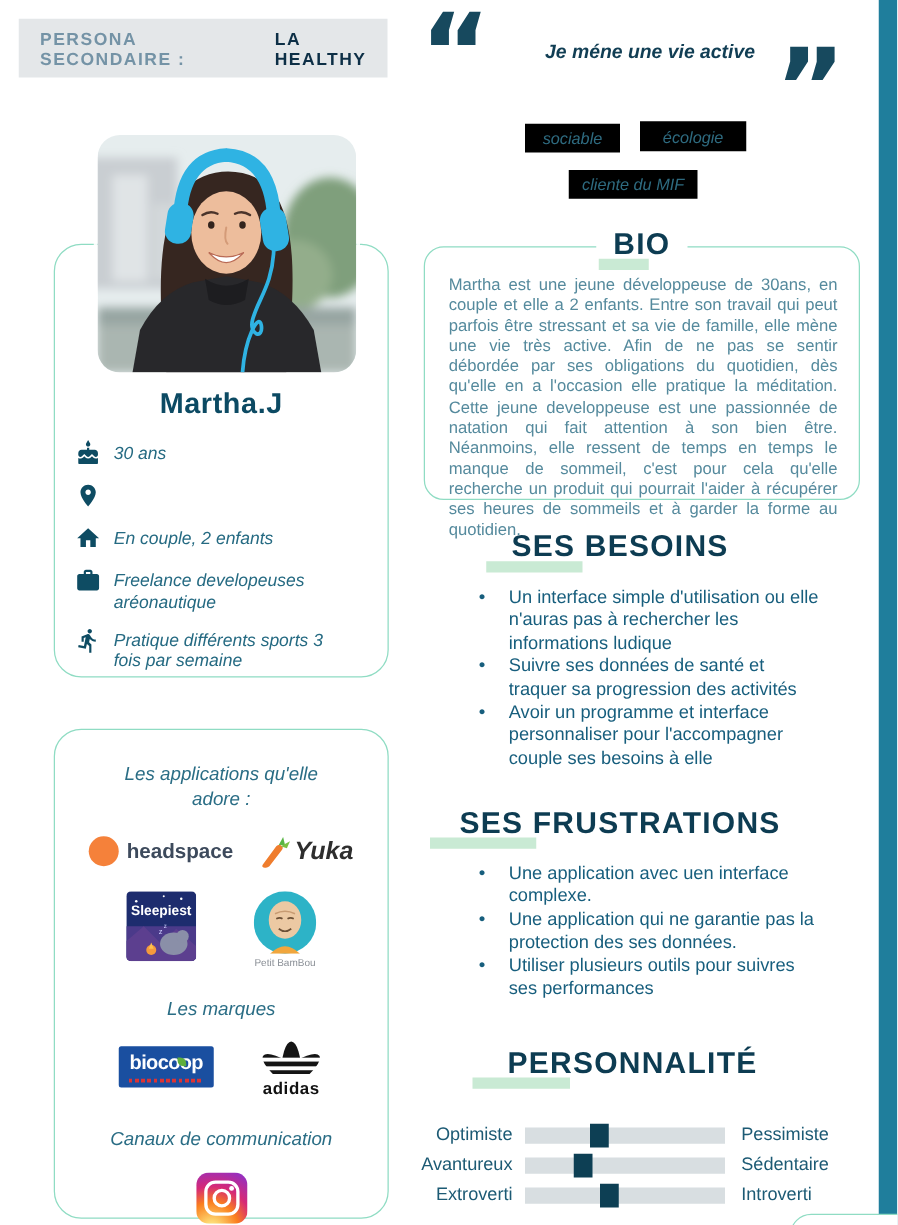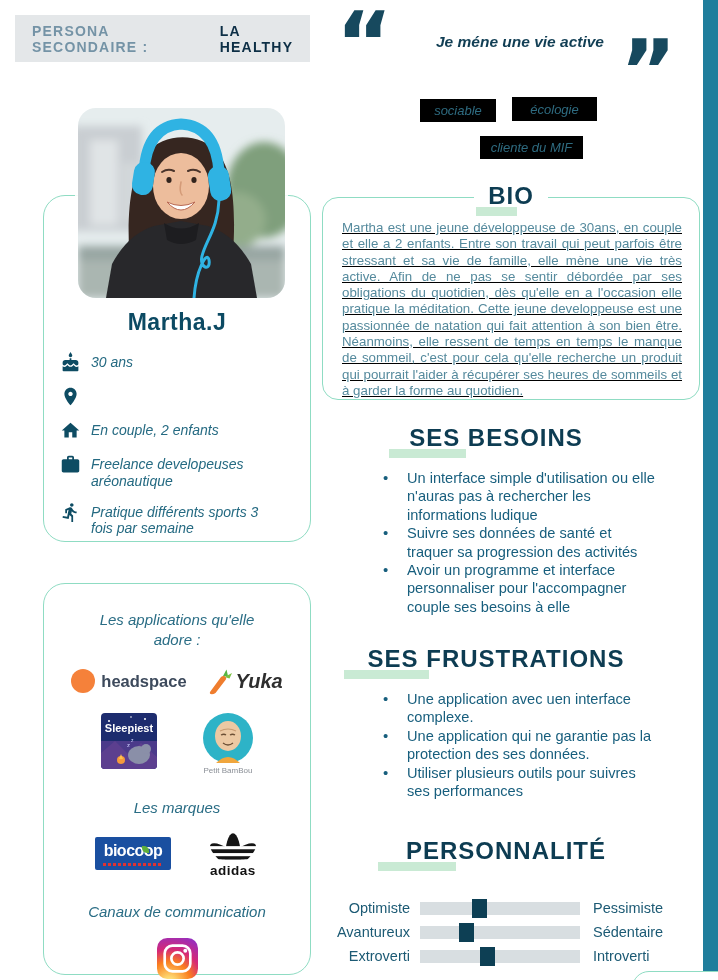--- a/index.html
+++ b/index.html
@@ -22,21 +22,21 @@
   .quote-close{position:absolute;left:620px;top:28px;font-size:86px;line-height:1;font-weight:bold;
     color:#17495e;font-family:"DejaVu Sans",sans-serif;}
   .quote-text{position:absolute;left:412px;top:33px;width:216px;text-align:center;
     color:#113e54;font-weight:bold;font-style:italic;font-size:15.5px;}
 
   
   .tag{position:absolute;background:#000000;color:#2e6b80;font-style:italic;font-size:13px;
     display:flex;align-items:center;justify-content:center;}
   .tag-1{left:420px;top:99px;width:76px;height:23px;}
   .tag-2{left:512px;top:97px;width:85px;height:24px;}
-  .tag-3{left:480px;top:136px;width:103px;height:23px;}
+  .tag-3{left:455px;top:136px;width:103px;height:23px;}
 
   
   .card{position:absolute;border:1.6px solid #8fdcc3;border-radius:22px;background:#fff;}
   .card-1{left:43px;top:195px;width:268px;height:347px;}
   .card-2{left:43px;top:583px;width:268px;height:392px;}
 
   .photo-wrap{position:absolute;left:78px;top:108px;width:207px;height:190px;border-radius:18px;
     overflow:hidden;box-shadow:0 0 0 3px rgba(255,255,255,.9);}
   .photo-wrap svg{display:block;}
 
@@ -69,22 +69,22 @@
   .biocoop-leaf{position:absolute;right:22px;top:9px;width:7px;height:7px;background:#5fae3c;
     border-radius:0 70% 0 70%;}
   .biocoop-tagline{position:absolute;left:8px;bottom:4px;width:58px;height:3px;
     background:repeating-linear-gradient(90deg,#d33 0 3px,transparent 3px 5px);}
   .adidas{display:flex;flex-direction:column;align-items:center;}
   .adidas-label{color:#111;font-weight:bold;font-size:13.5px;letter-spacing:.5px;margin-top:-2px;}
   .channels-title{margin-top:24px;}
   .insta-row{display:flex;justify-content:center;margin-top:16px;}
 
   
-  .bio-box{position:absolute;left:322px;top:197px;width:378px;height:203px;
-    border:1.6px solid #8fdcc3;border-radius:16px;text-decoration:underline;}
+  .bio-box{position:absolute;left:339px;top:197px;width:349px;height:203px;
+    border:1.6px solid #8fdcc3;border-radius:16px;}
   .bio-title-wrap{position:absolute;left:0;right:0;top:-16px;text-align:center;}
   .sec-title-inner{position:relative;display:inline-block;background:#fff;padding:0 14px;}
   .sec-title-text{position:relative;z-index:2;color:#0d3c52;font-weight:800;font-size:24px;letter-spacing:1px;}
   .sec-bar{position:absolute;z-index:1;left:2px;bottom:-6px;width:55%;height:9px;background:#c9ead4;}
   .bio-text{padding:22px 17px 0 19px;color:#558a9d;font-size:13.3px;line-height:16.3px;
     text-align:justify;}
 
   .r-section{position:absolute;left:335px;width:322px;}
   .needs{top:424px;}
   .frustrations{top:645px;}

